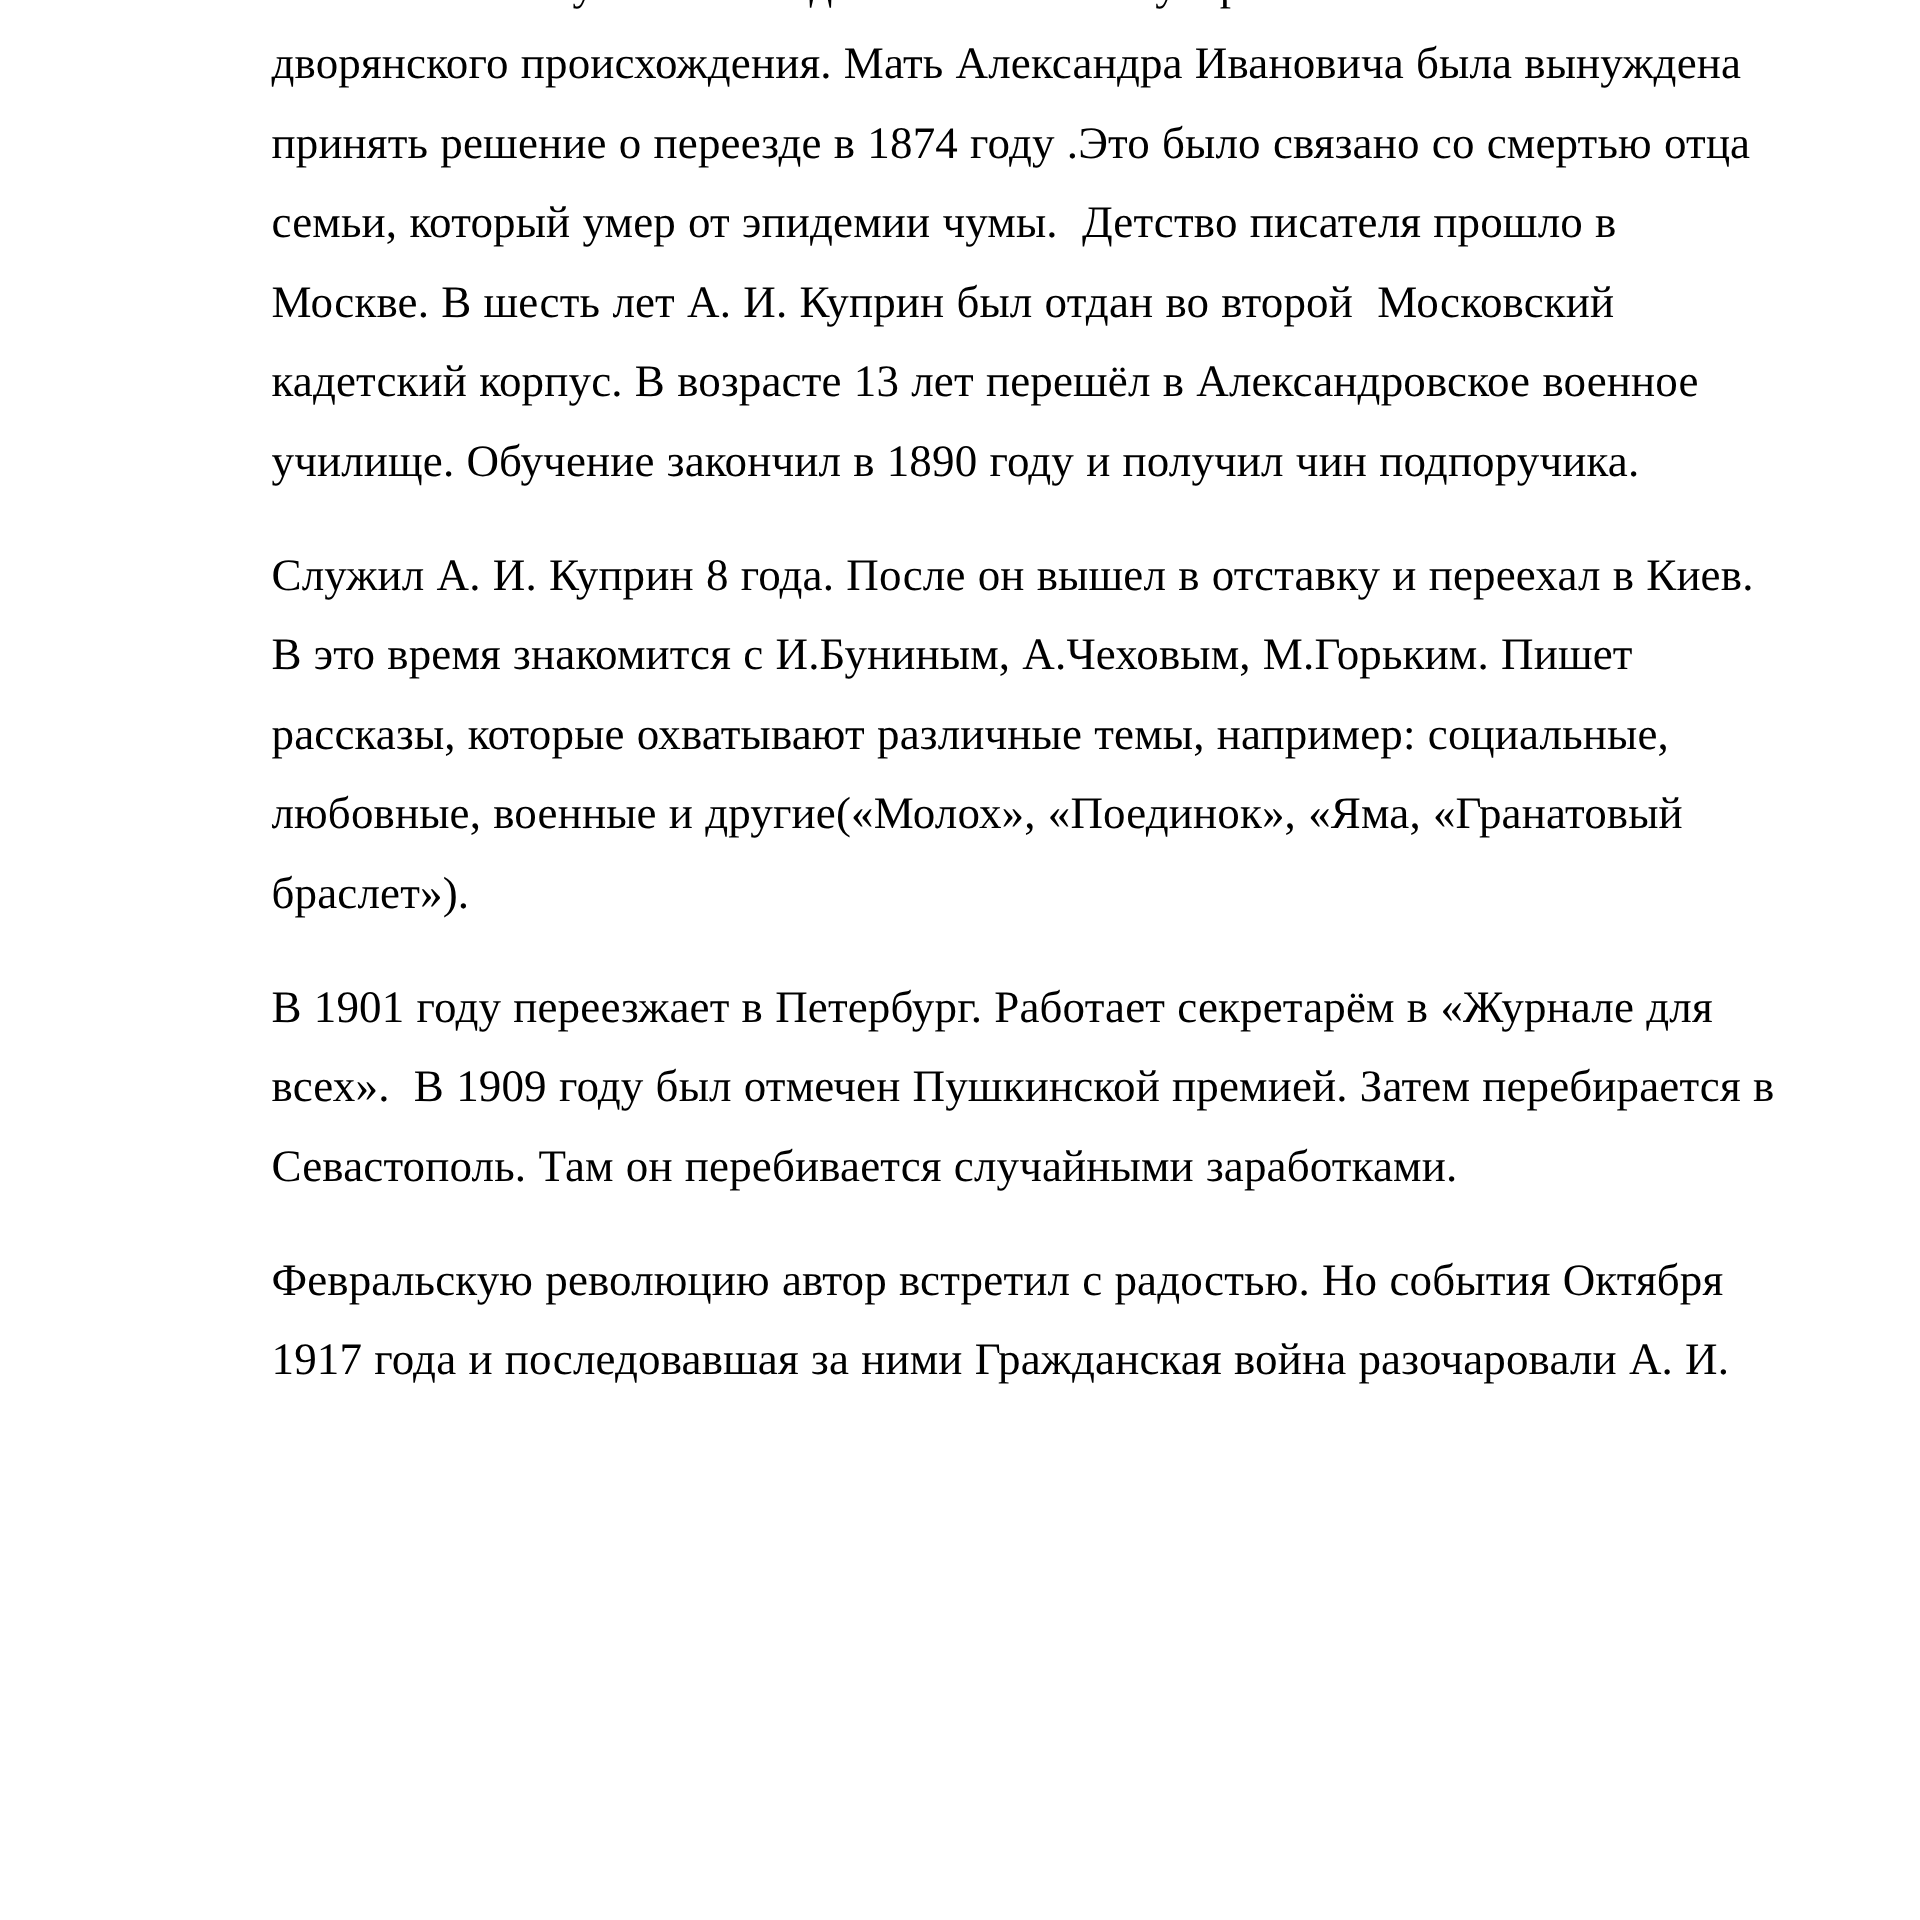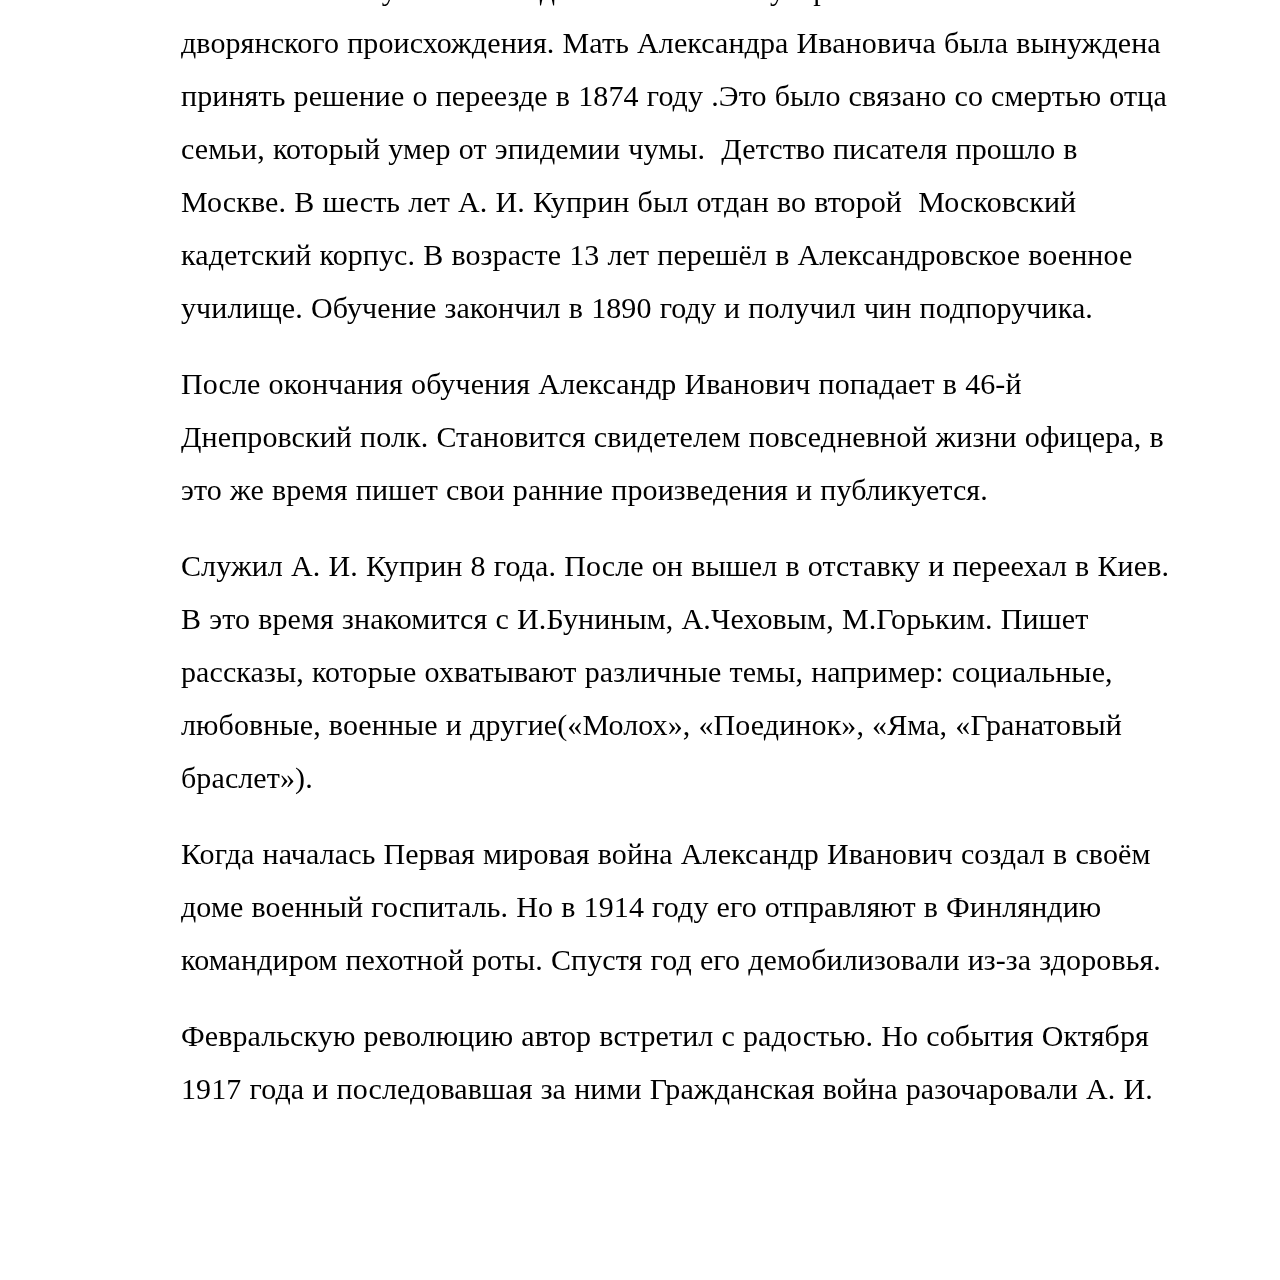--- a/index.html
+++ b/index.html
@@ -43,22 +43,21 @@
     margin-bottom: 0;
   }
 </style>
 </head>
 <body>
 
 <div id="document-page">
 
   <p class="doc-paragraph">писатель 26 августа 1870 года в Пензенской губернии. Семья была дворянского происхождения. Мать Александра Ивановича была вынуждена принять решение о переезде в 1874 году .Это было связано со смертью отца семьи, который умер от эпидемии чумы.  Детство писателя прошло в Москве. В шесть лет А. И. Куприн был отдан во второй  Московский кадетский корпус. В возрасте 13 лет перешёл в Александровское военное училище. Обучение закончил в 1890 году и получил чин подпоручика.</p>
 
-  <p class="doc-paragraph">После окончания обучения Александр Иванович попадает в 46-й Днепровский полк. Становится свидетелем повседневной жизни офицера, в это же время пишет свои ранние произведения и публикуется.</p>
 
   <p class="doc-paragraph">Служил А. И. Куприн 8 года. После он вышел в отставку и переехал в Киев. В это время знакомится с И.Буниным, А.Чеховым, М.Горьким. Пишет рассказы, которые охватывают различные темы, например: социальные, любовные, военные и другие(«Молох», «Поединок», «Яма, «Гранатовый браслет»).</p>
 
+  <p class="doc-paragraph">В 1901 году переезжает в Петербург. Работает секретарём в «Журнале для всех».  В 1909 году был отмечен Пушкинской премией. Затем перебирается в Севастополь. Там он перебивается случайными заработками.</p>
 
-  <p class="doc-paragraph">Когда началась Первая мировая война Александр Иванович создал в своём доме военный госпиталь. Но в 1914 году его отправляют в Финляндию командиром пехотной роты. Спустя год его демобилизовали из-за здоровья.</p>
 
   <p class="doc-paragraph">Февральскую революцию автор встретил с радостью. Но события Октября 1917 года и последовавшая за ними Гражданская война разочаровали А. И.</p>
 
 </div>
 
 </body></html>

